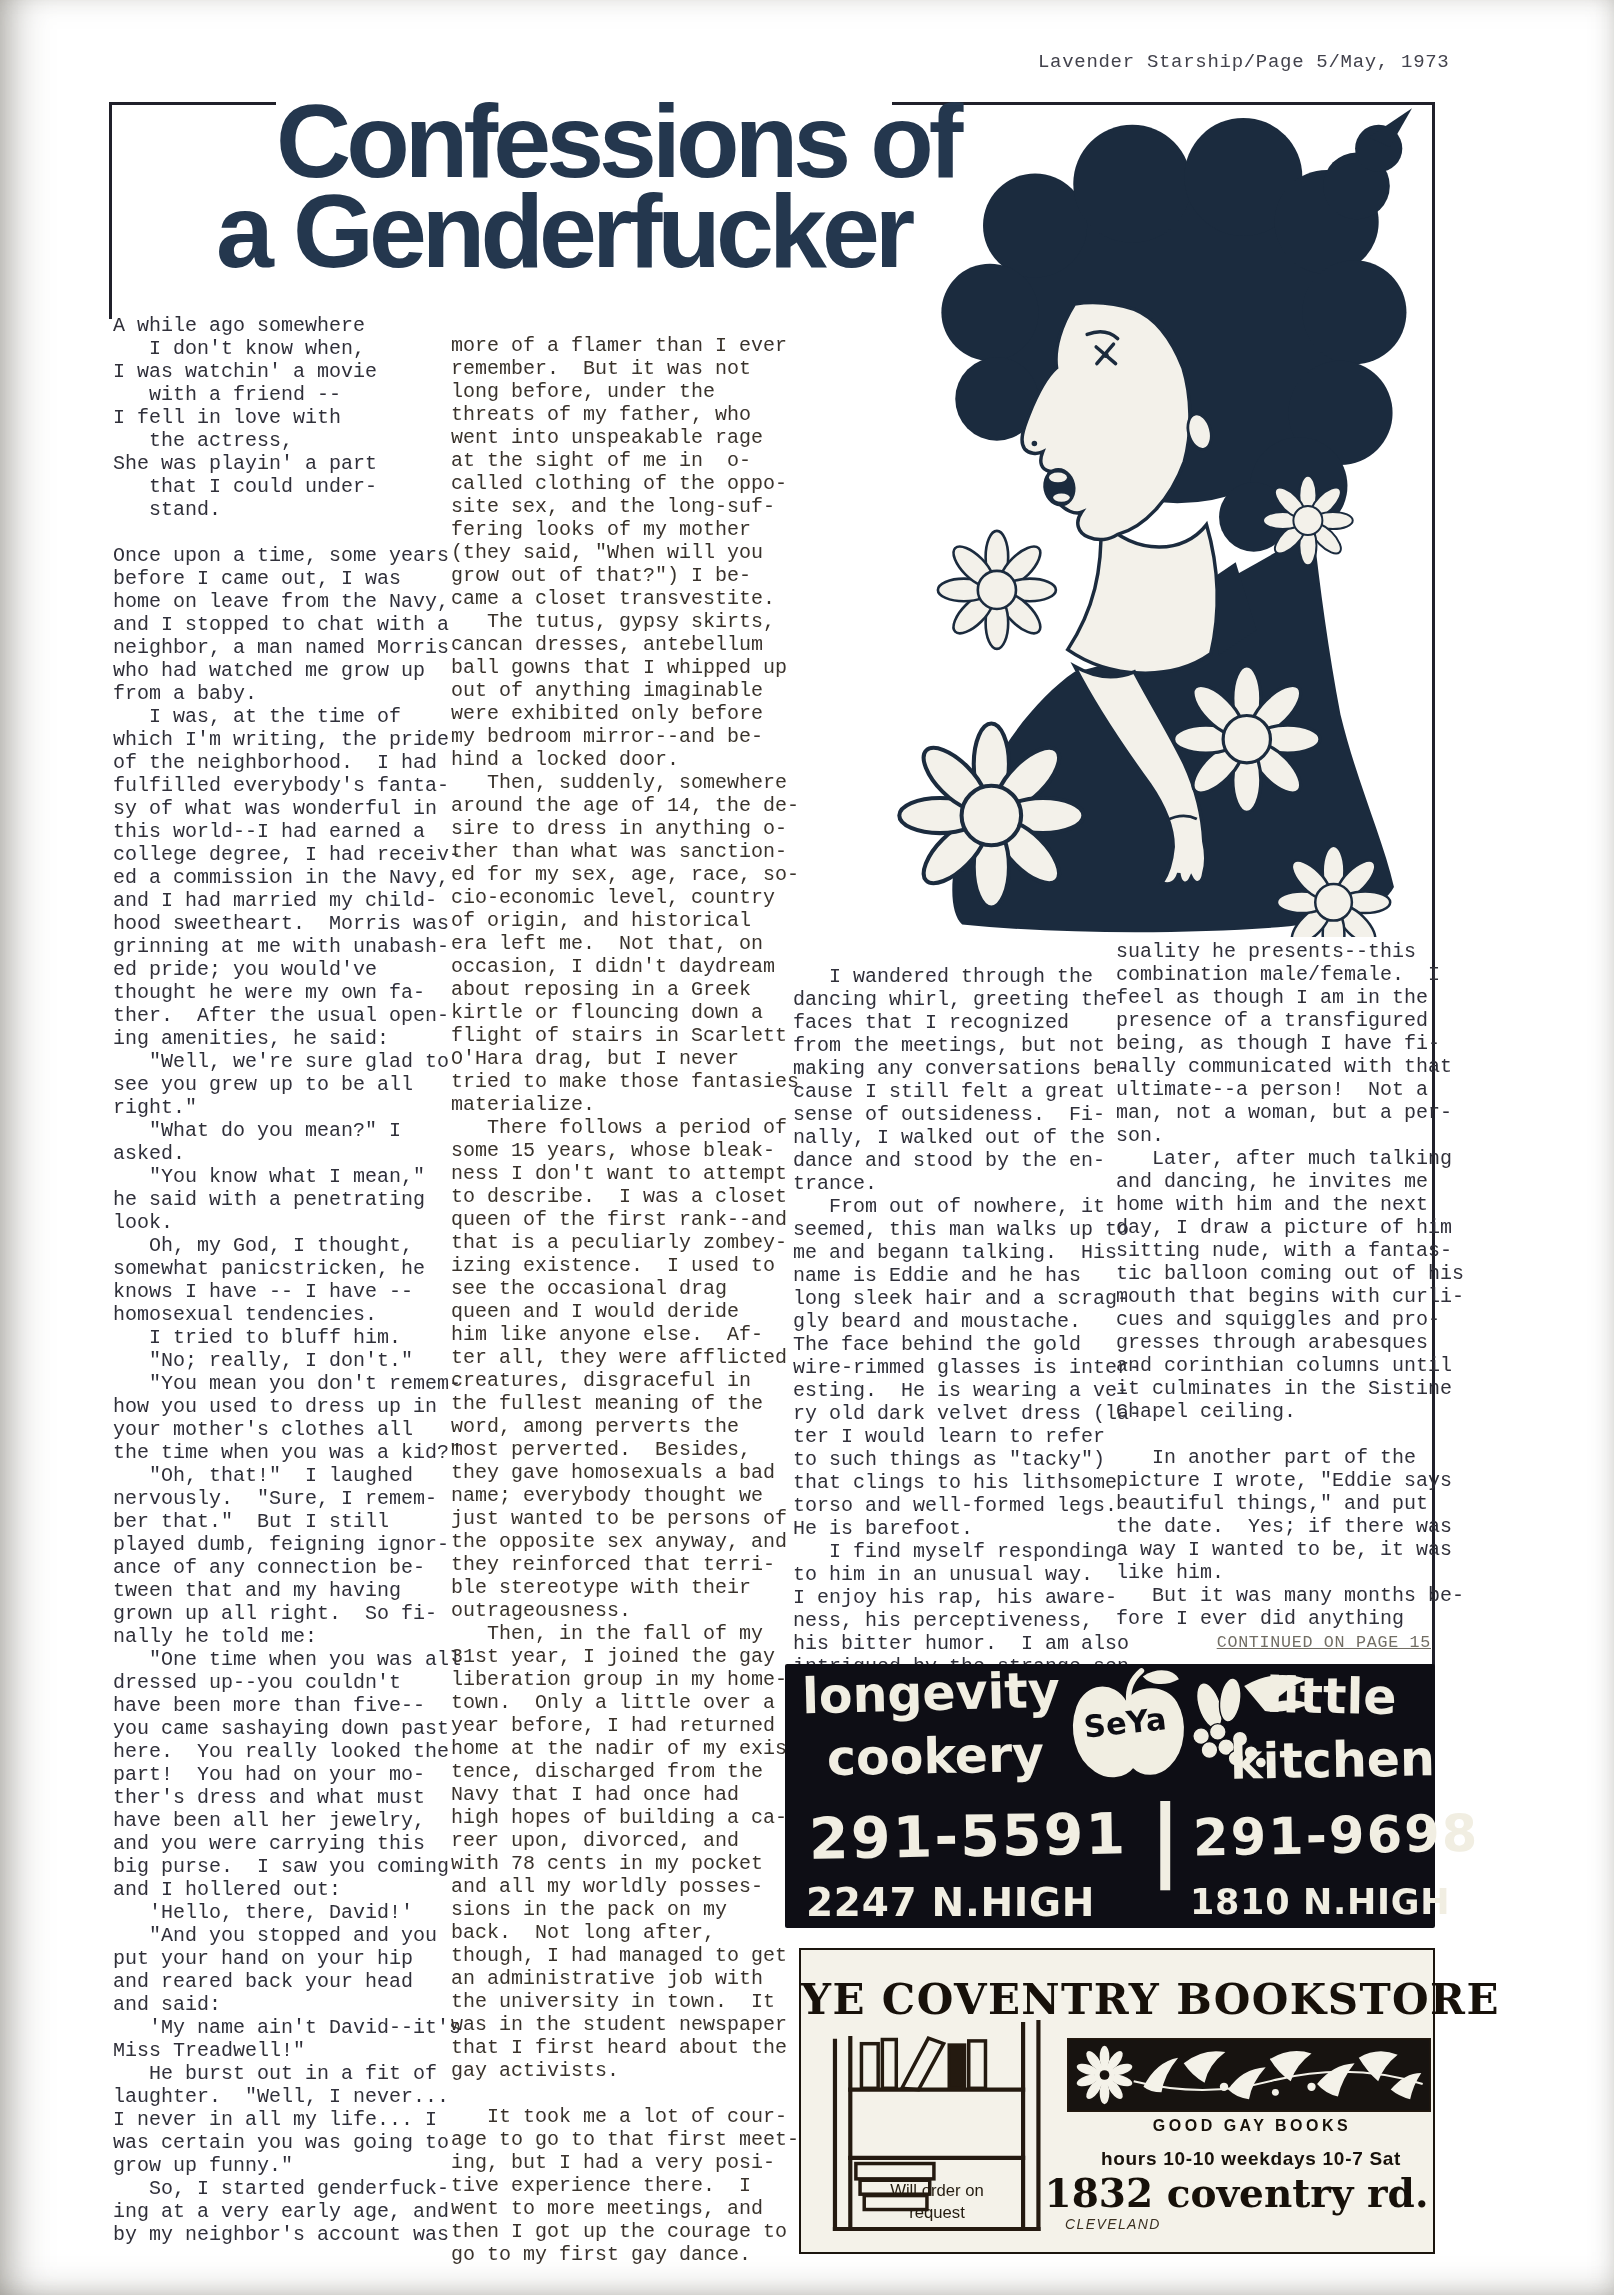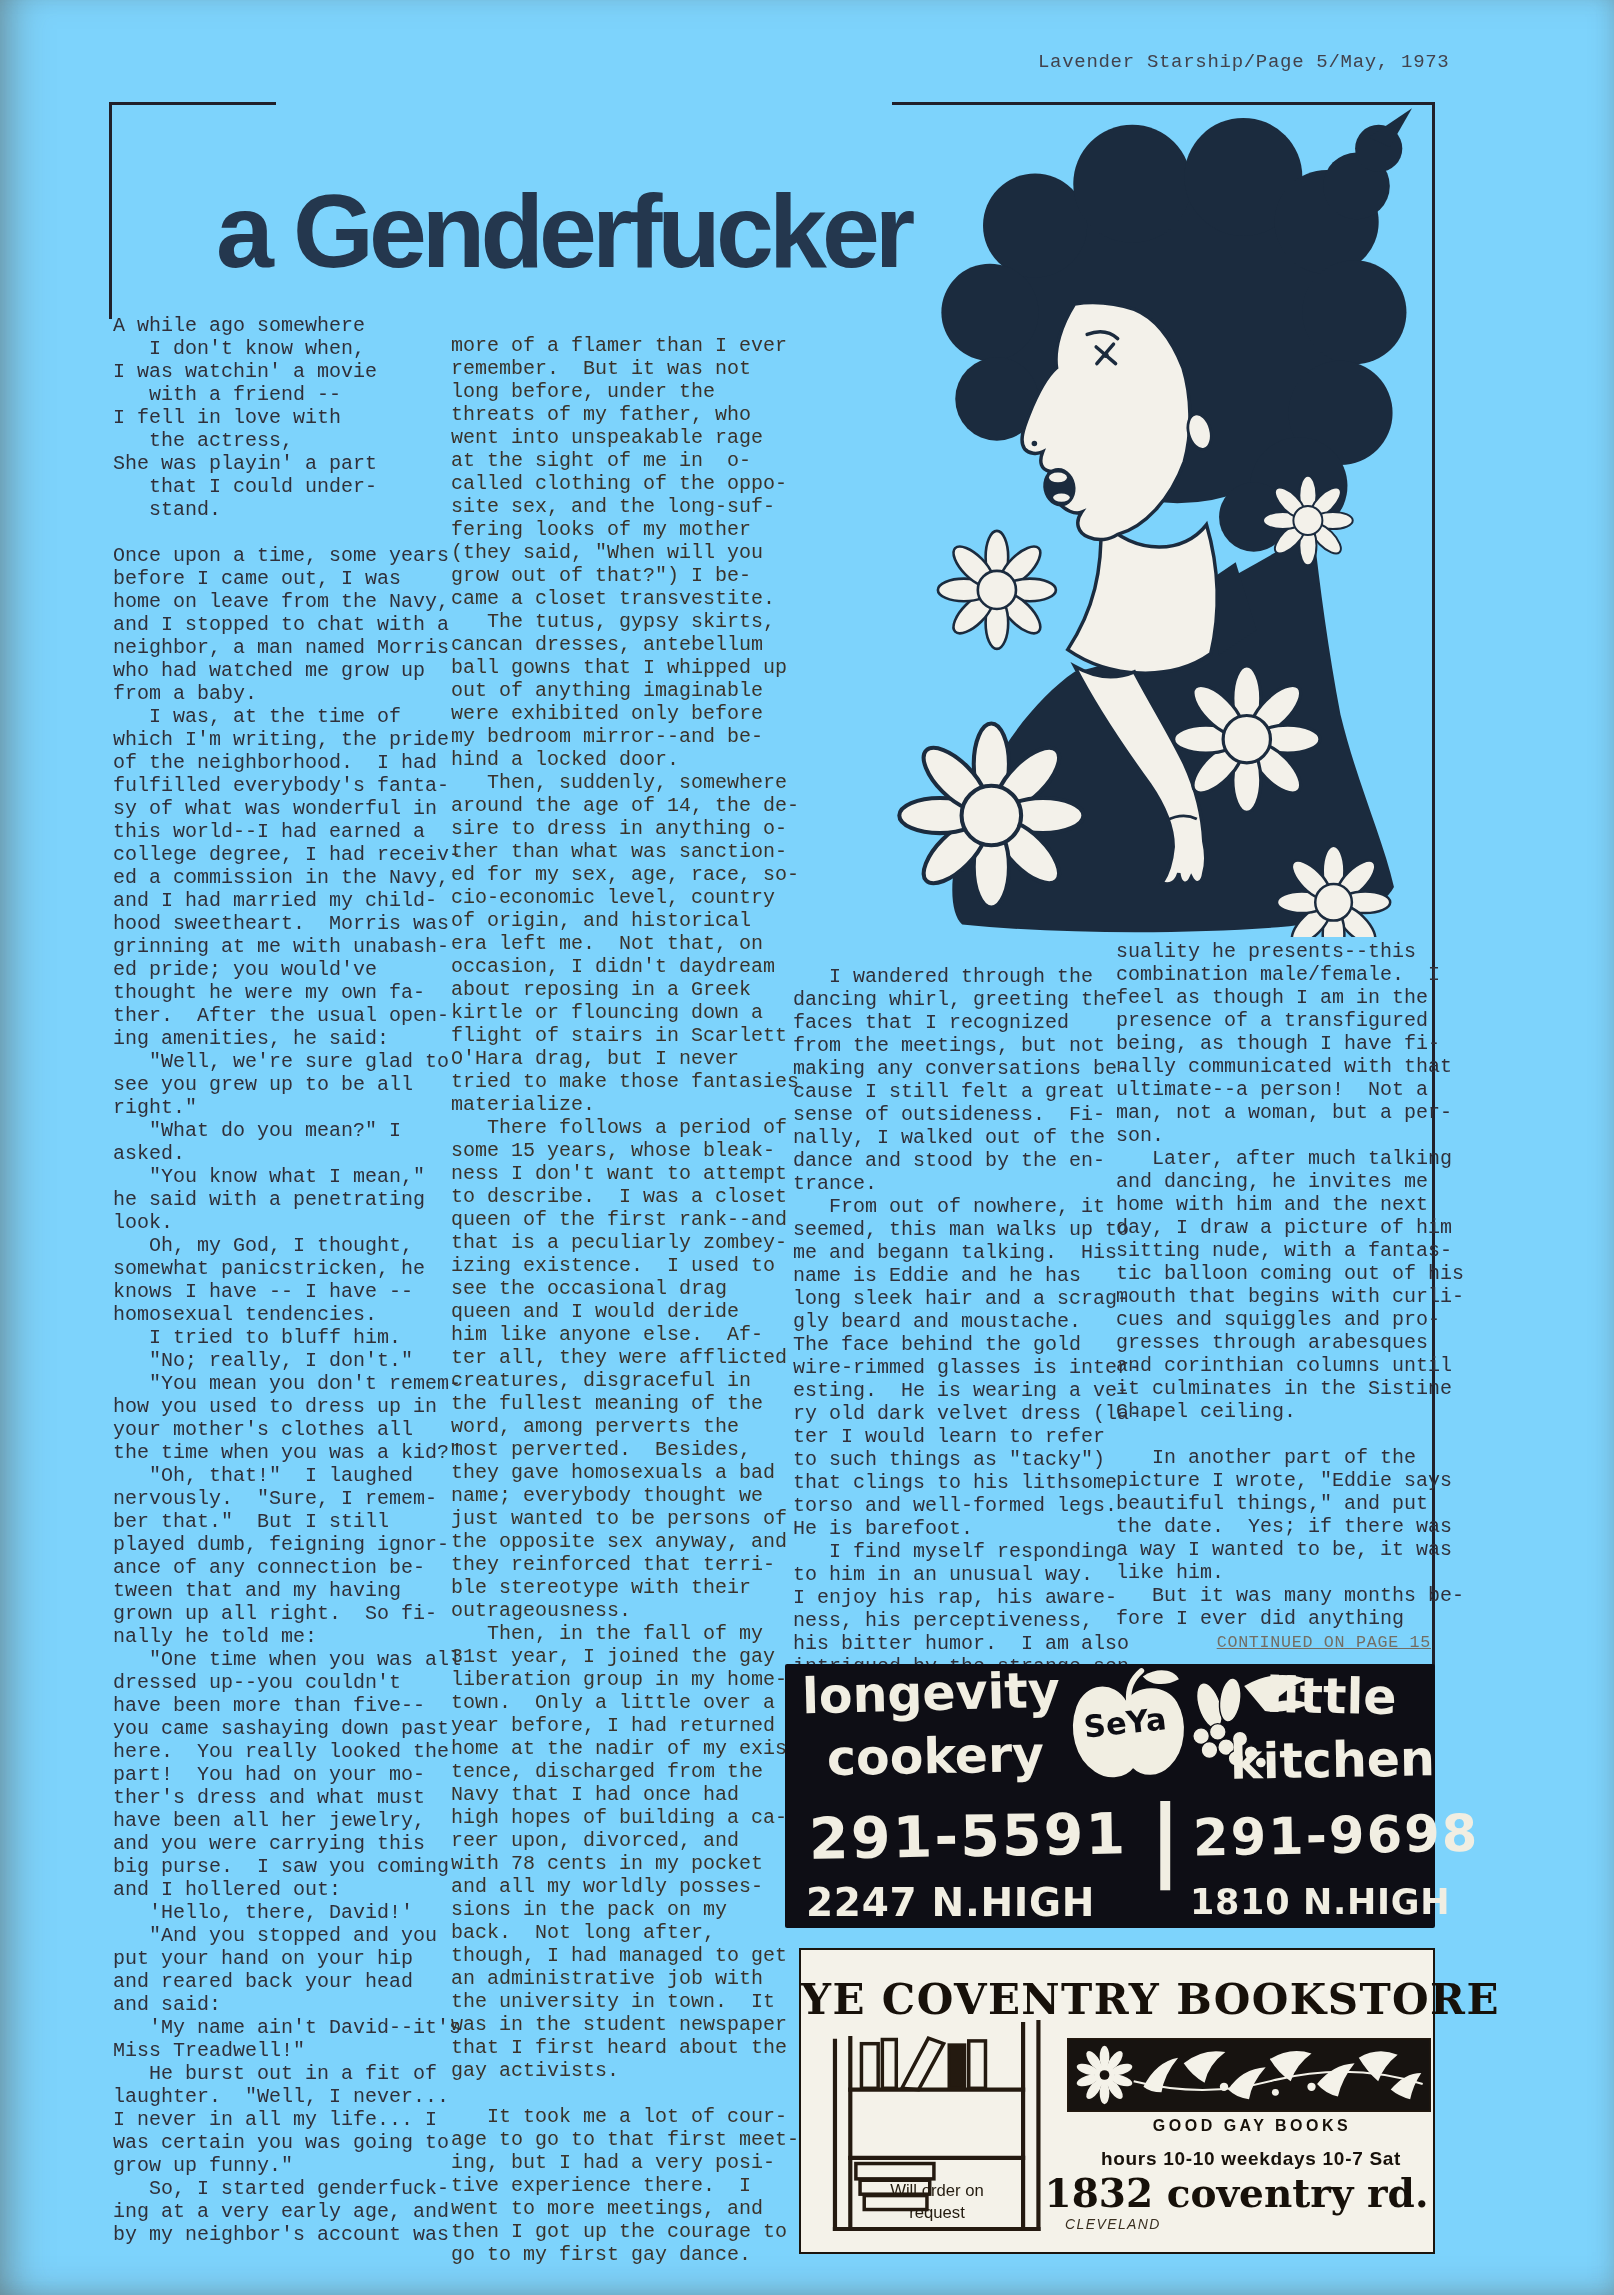--- a/index.html
+++ b/index.html
@@ -1,17 +1,17 @@
 <!DOCTYPE html>
 <html style="font-size:11px"><head>
 <meta charset="utf-8">
 <style>
   html,body{margin:0;padding:0;}
   body{width:1614px;height:2295px;background:#e9e6df;font-family:"Liberation Sans",sans-serif;}
-  .page{position:relative;width:1614px;height:2295px;background:#7dd3fc;overflow:hidden;
+  .page{position:relative;width:1614px;height:2295px;background:#ffffff;overflow:hidden;
         box-shadow:inset 28px 0 42px -21px rgba(90,85,75,.55), inset -12.5px 0 28px -16.7px rgba(90,85,75,.35), inset 0 -21px 42px -28px rgba(90,85,75,.4);}
   .abs{position:absolute;}
   .typewriter{font-family:"Liberation Mono","DejaVu Sans Mono",monospace;white-space:pre;color:#30303a;}
   .col{font-size:20px;line-height:23px;letter-spacing:0px;}
   #col2{color:#3a332c;margin-top:20px;}
   .pageheader{font-size:19px;letter-spacing:0.7px;color:#42424c;}
   .rule{background:#20202a;}
   .title{margin:0;font-family:"Liberation Sans",sans-serif;font-weight:700;font-size:104px;letter-spacing:-4.9px;color:#24374e;line-height:1;}
   .continued{font-size:16.7px;color:#726e64;text-align:right;letter-spacing:0.7px;font-family:"Liberation Mono",monospace;white-space:pre;}
   
@@ -35,20 +35,21 @@
 
 <div class="page">
 
   <div class="abs typewriter pageheader" style="left:1038px;top:51px;">Lavender Starship/Page 5/May, 1973</div>
 
   <div class="abs rule" style="left:109px;top:102px;width:167px;height:2.8px;"></div>
   <div class="abs rule" style="left:892px;top:102px;width:543px;height:2.8px;"></div>
   <div class="abs rule" style="left:109px;top:102px;width:2.8px;height:217px;"></div>
   <div class="abs rule" style="left:1432px;top:102px;width:2.8px;height:1565px;"></div>
 
+  <h1 class="abs title" style="left:276px;top:89px;">Confessions of</h1>
   <h1 class="abs title" style="left:216px;top:179px;">a Genderfucker</h1>
 
   <svg class="abs" style="left:892px;top:104px;" width="543" height="833" viewBox="0 0 780 1200">
     <defs>
       <g id="daisy">
         <g fill="#f3f1ea" stroke="#1b2b3e" stroke-width="3">
           <ellipse rx="13" ry="30" cy="-38"></ellipse>
           <ellipse rx="13" ry="30" cy="-38" transform="rotate(45)"></ellipse>
           <ellipse rx="13" ry="30" cy="-38" transform="rotate(90)"></ellipse>
           <ellipse rx="13" ry="30" cy="-38" transform="rotate(135)"></ellipse>

